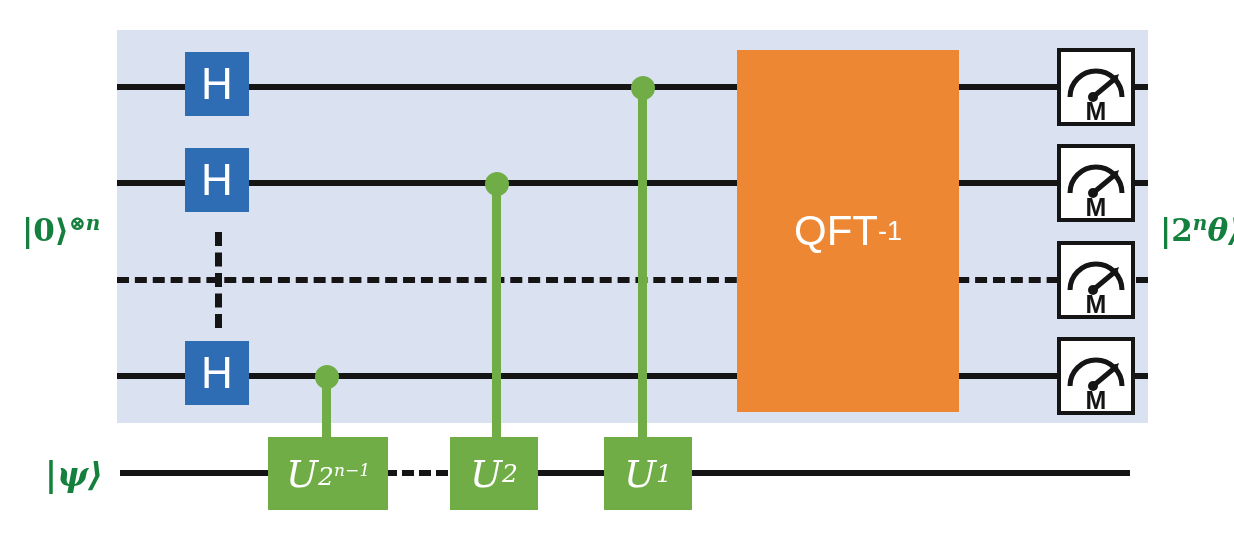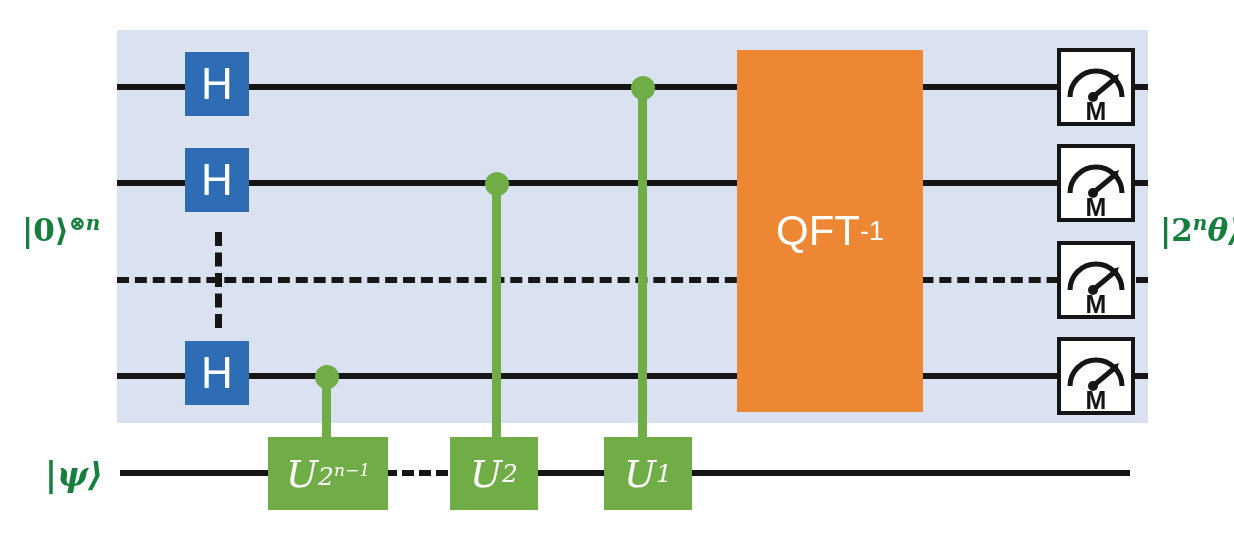--- a/index.html
+++ b/index.html
@@ -182,21 +182,21 @@
       <span class="sup">2</span>
   </div>
 
   <div class="ctrl-line" style="left:638px; top:87px; height:352px;"></div>
   <div class="ctrl-dot" style="left:631px; top:76px;"></div>
   <div class="gate gate-u" style="left:604px; top:437px; width:88px; height:73px;">
     <span>U</span>
       <span class="sup">1</span>
   </div>
 
-  <div class="gate gate-qft" style="left:737px; top:50px; width:186px; height:362px;">
+  <div class="gate gate-qft" style="left:737px; top:50px; width:222px; height:362px;">
     <span>QFT</span>
       <span class="sup">-1</span>
   </div>
 
   <div class="meter" style="left:1057px; top:48px;">
     <svg width="70" height="70" viewBox="0 0 70 70">
       <path d="M 9 45 A 26 26 0 0 1 61 45" fill="none" stroke="#151515" stroke-width="5"></path>
       <line x1="32" y1="45" x2="56" y2="25" stroke="#151515" stroke-width="5"></line>
       <polygon points="58,22 50,25 55,31" fill="#151515"></polygon>
       <circle cx="32" cy="45" r="5" fill="#151515"></circle>

